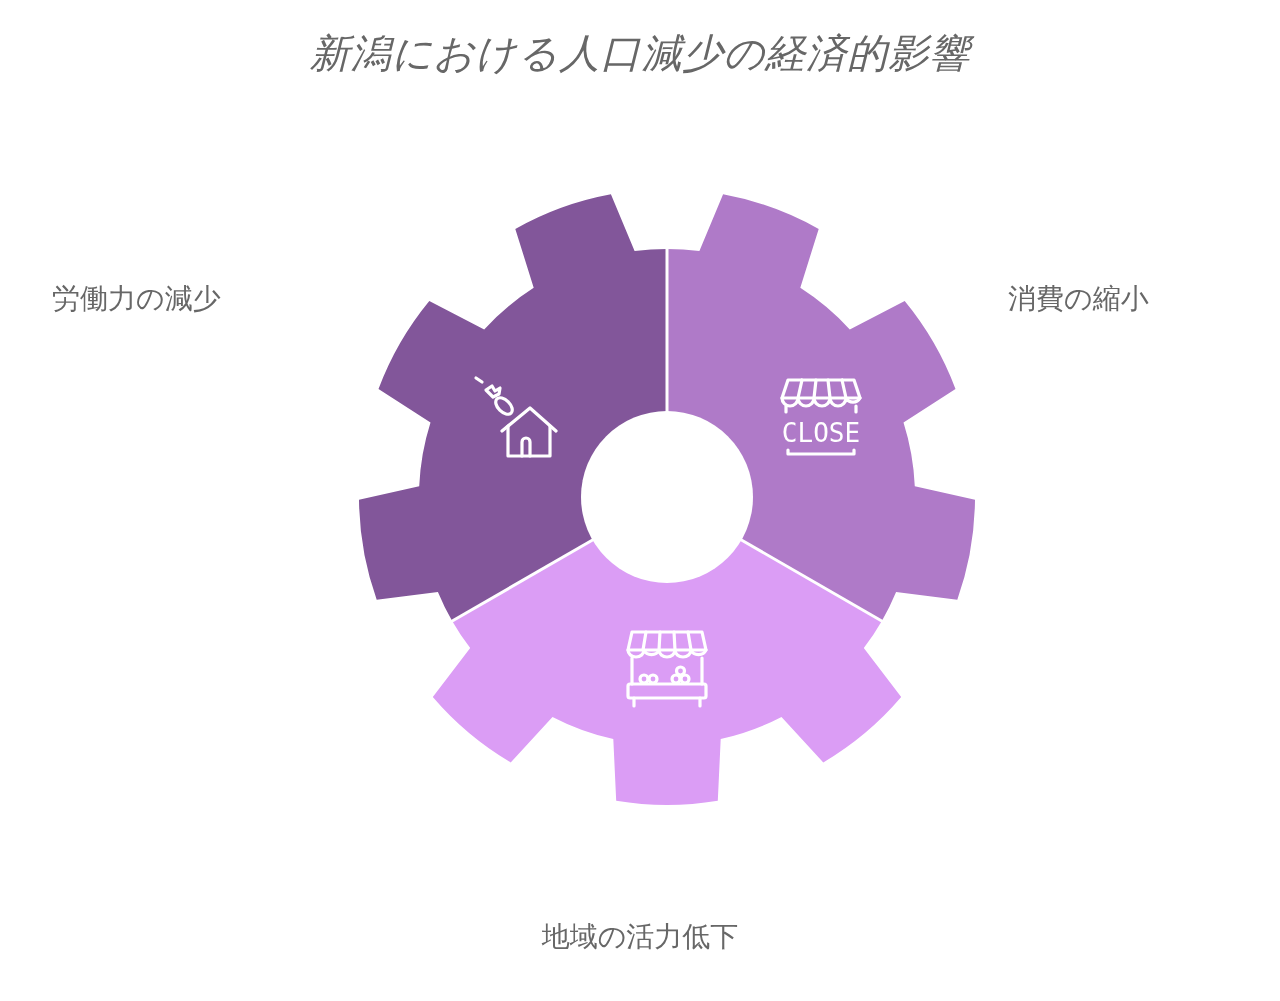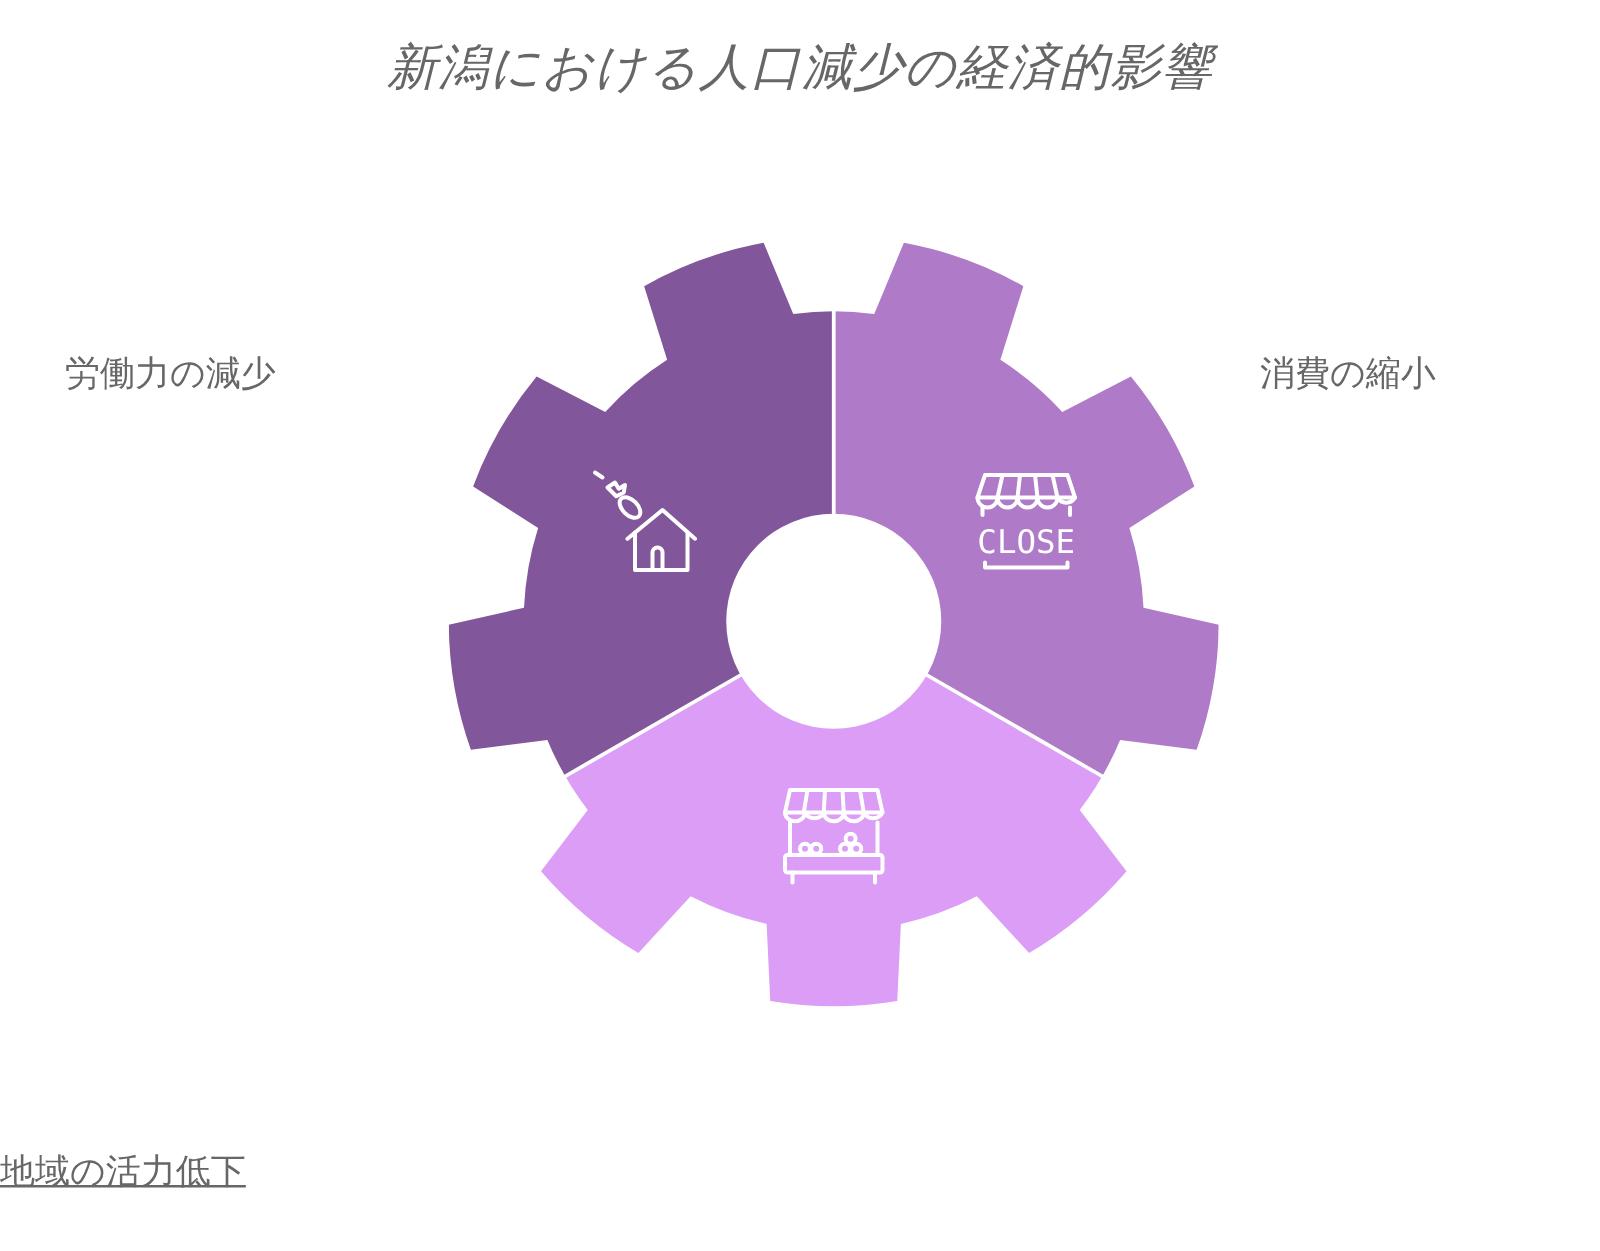--- a/index.html
+++ b/index.html
@@ -1,21 +1,21 @@
 <!DOCTYPE html>
 <html><head>
 <meta charset="utf-8">
 <style>
   html,body{margin:0;padding:0;background:#ffffff;}
   body{width:1280px;height:1001px;position:relative;overflow:hidden;font-family:"DejaVu Sans","Liberation Sans",sans-serif;}
   .title{position:absolute;left:0;width:1280px;top:26px;text-align:center;font-size:40px;color:#676767;letter-spacing:1px;font-style:italic;}
   .label{position:absolute;font-size:28px;color:#676767;white-space:nowrap;}
   #lbl-left{left:52px;top:280px;}
   #lbl-right{left:1008px;top:280px;}
-  #lbl-bottom{left:0;width:1280px;top:918px;text-decoration:underline;}
+  #lbl-bottom{left:0;width:1280px;text-align:center;top:918px;}
   #gear{position:absolute;left:0;top:0;}
   .ico{position:absolute;}
 </style>
 </head>
 <body>
 
 <div class="title">新潟における人口減少の経済的影響</div>
 
 <svg id="gear" width="1280" height="1001" viewBox="0 0 1280 1001">
   <defs>

